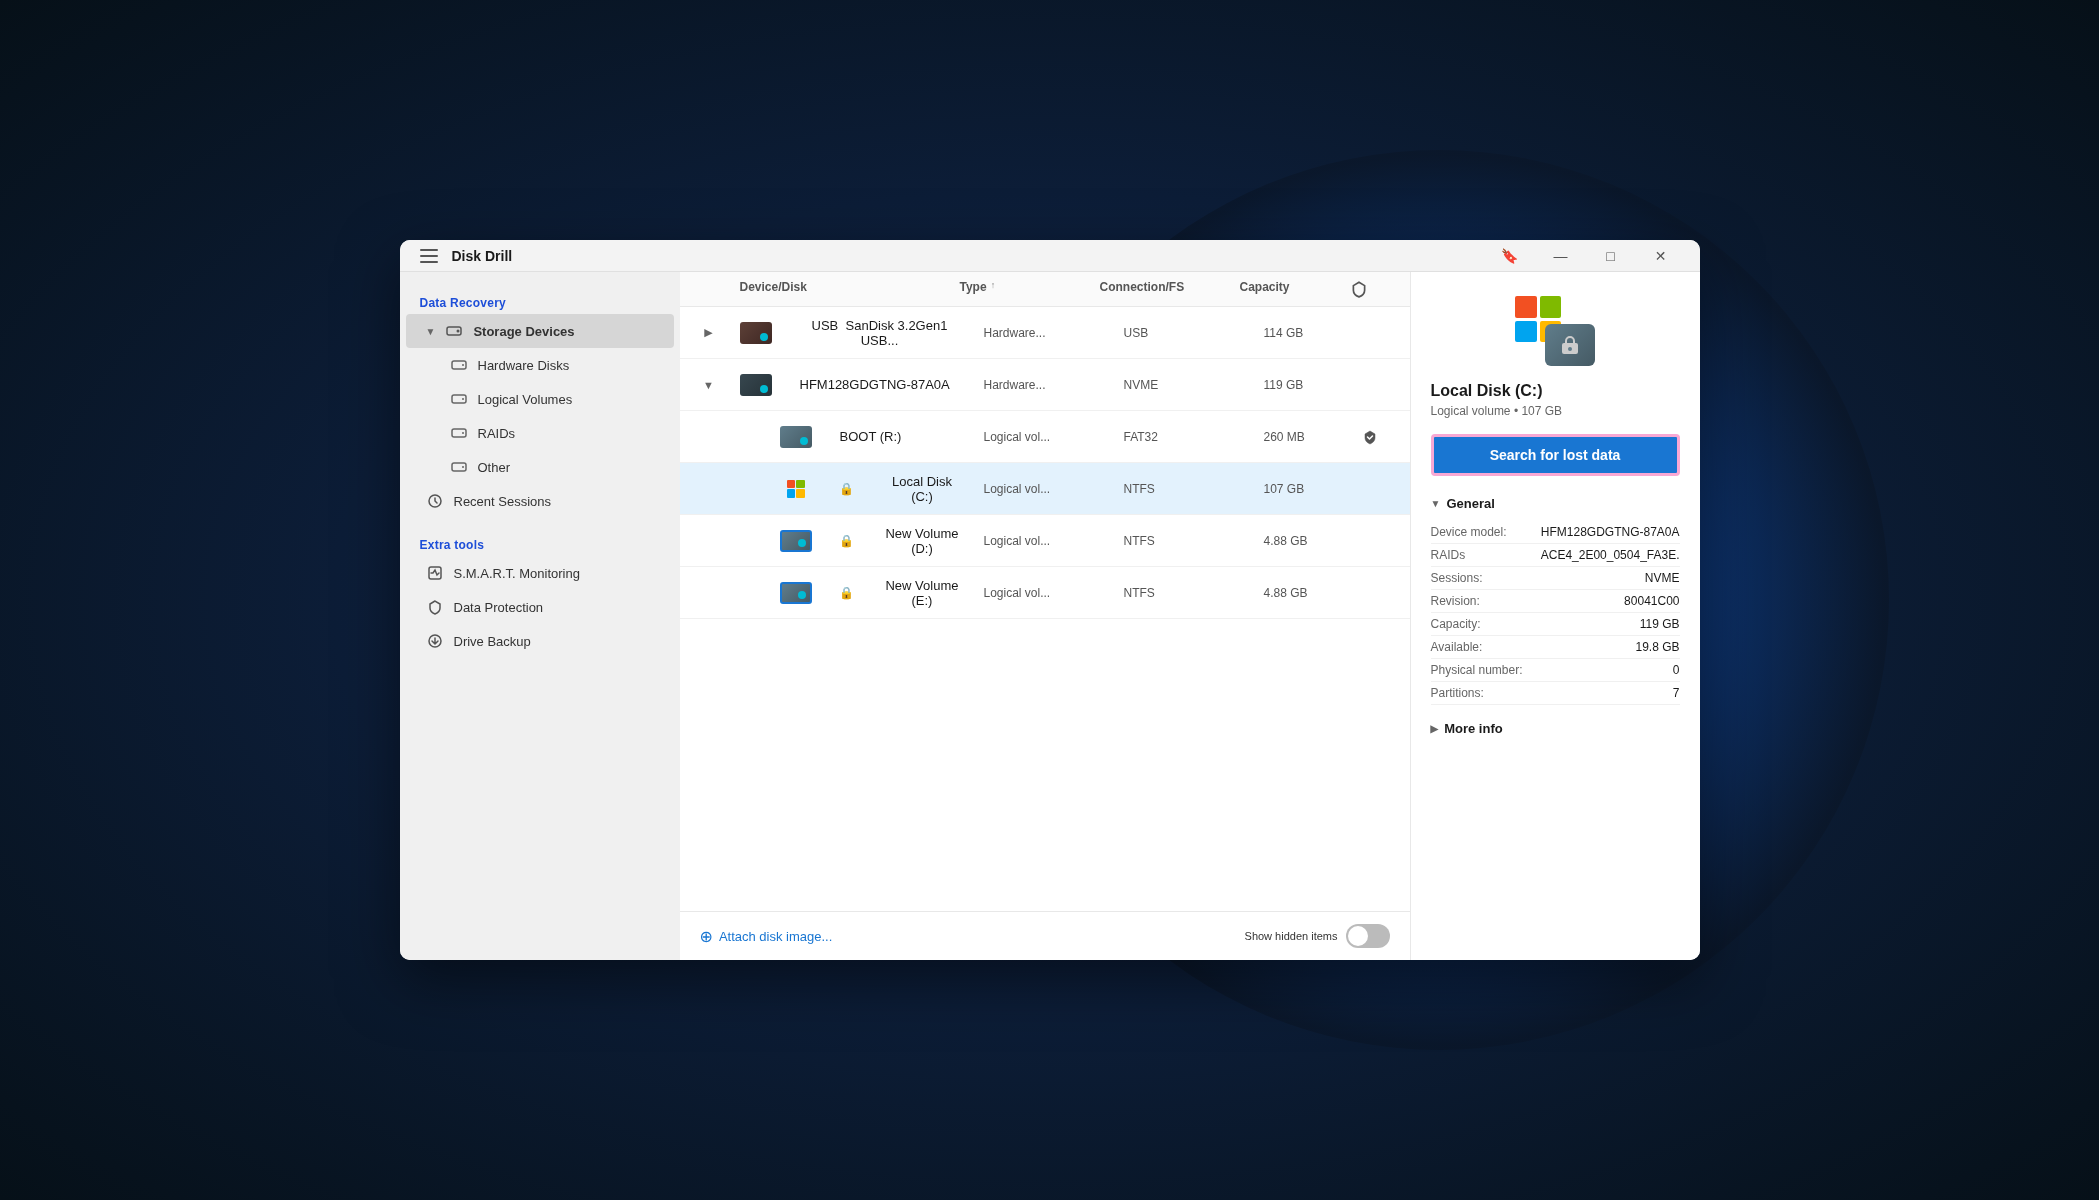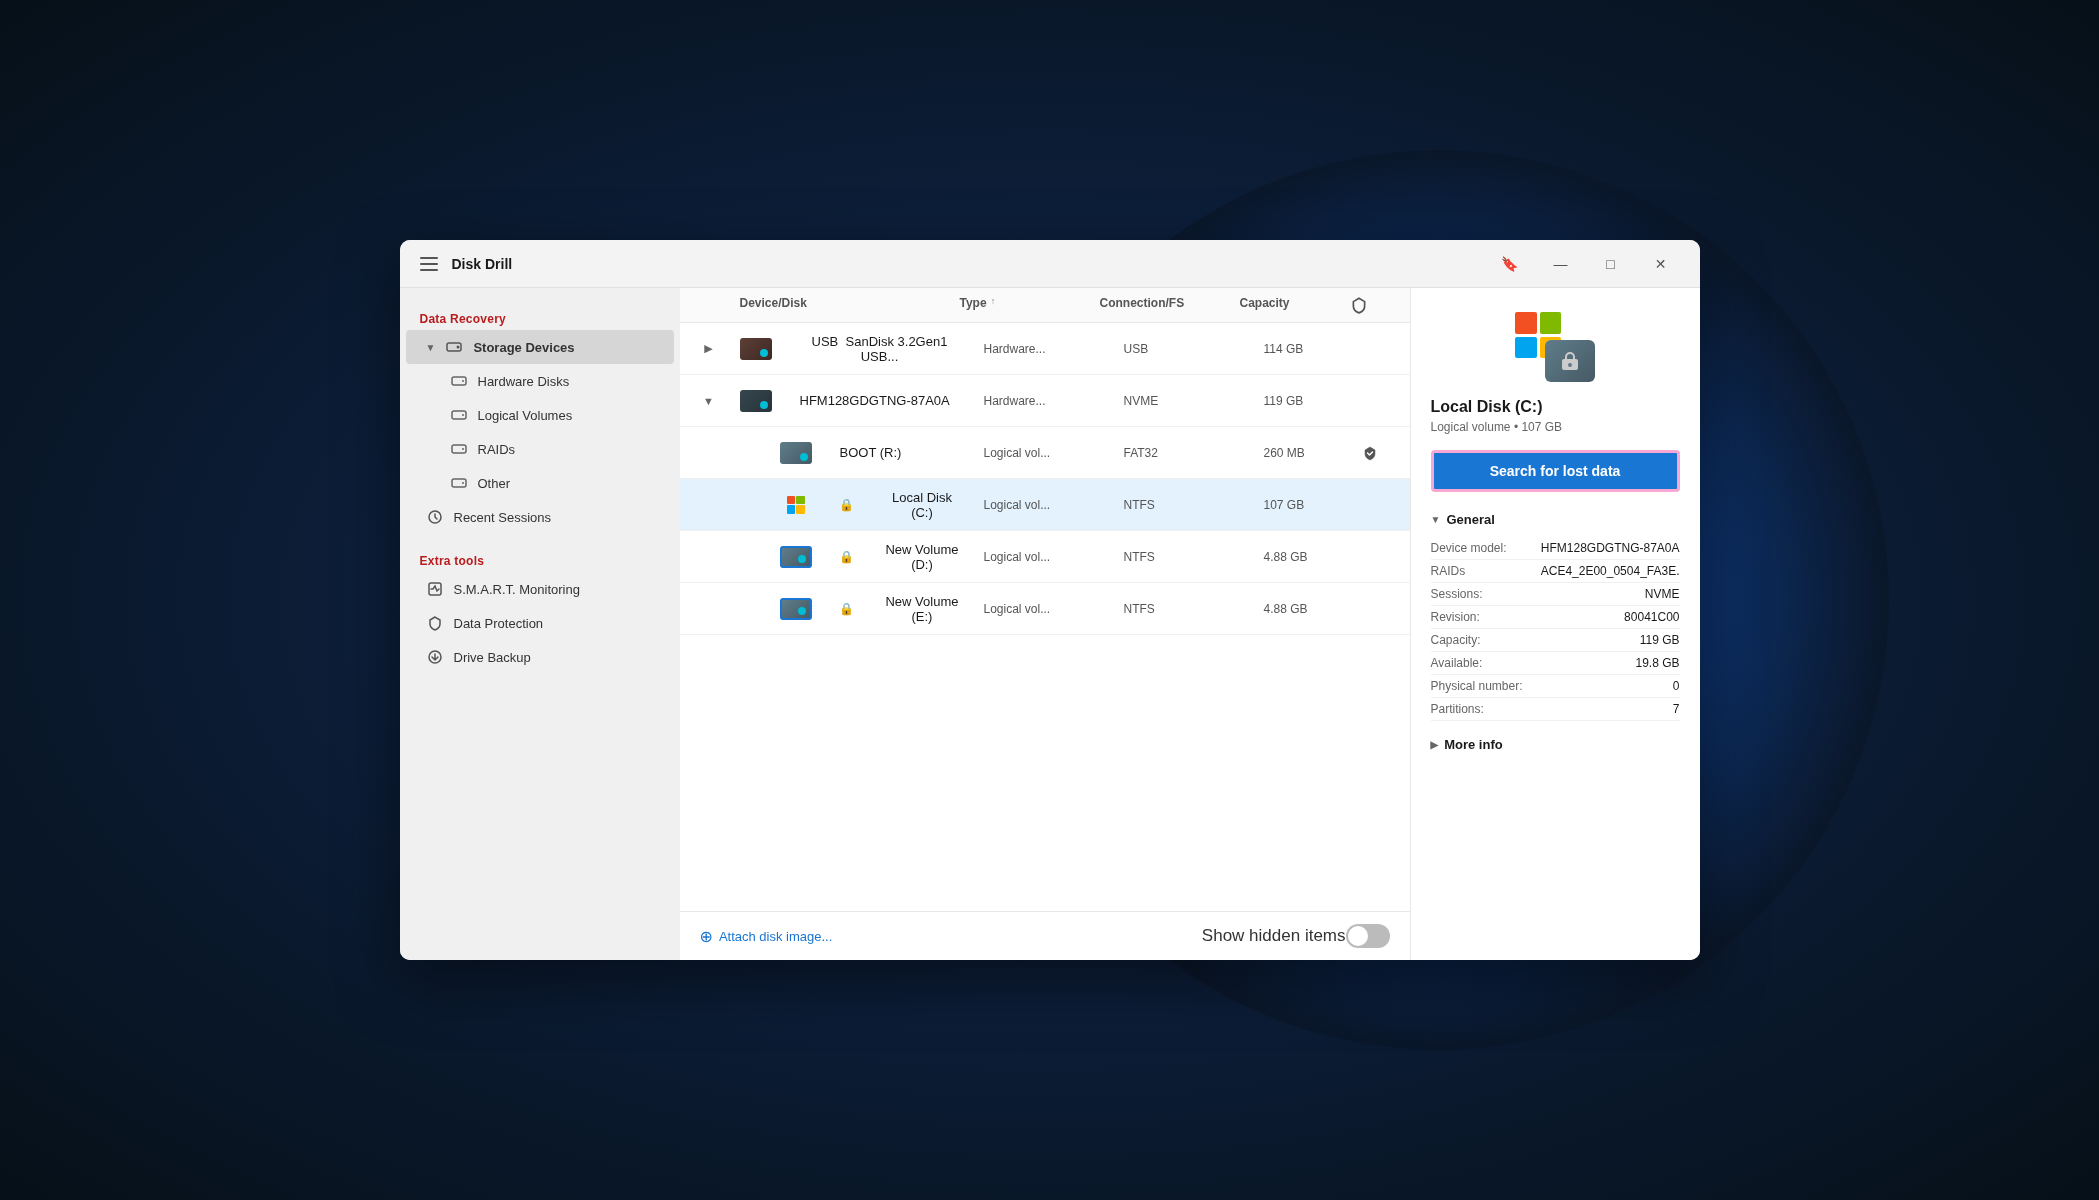--- a/index.html
+++ b/index.html
@@ -37,21 +37,21 @@
       display: flex;
       flex-direction: column;
       overflow: hidden;
     }
 
     
     .title-bar {
       display: flex;
       align-items: center;
       padding: 0 16px;
-      height: 48px;
+      height: 32px;
       background: #f3f3f3;
       border-bottom: 1px solid #e0e0e0;
       flex-shrink: 0;
     }
     .title-bar-left {
       display: flex;
       align-items: center;
       gap: 10px;
       flex: 1;
     }
@@ -104,21 +104,21 @@
     .sidebar {
       width: 280px;
       background: #f0f0f0;
       flex-shrink: 0;
       padding: 16px 0;
       overflow-y: auto;
     }
     .sidebar-section-label {
       font-size: 12px;
       font-weight: 700;
-      color: #b91c1c;
+      color: #1d4ed8;
       padding: 8px 20px 4px;
       letter-spacing: 0.02em;
     }
     .sidebar-item {
       display: flex;
       align-items: center;
       gap: 10px;
       padding: 8px 20px;
       cursor: pointer;
       font-size: 13px;
@@ -257,22 +257,22 @@
       gap: 6px;
       font-size: 13px;
       color: #1976d2;
       cursor: pointer;
       background: none;
       border: none;
     }
     .show-hidden {
       display: flex;
       align-items: center;
-      gap: 0;
-      font-size: 17px;
+      gap: 8px;
+      font-size: 11px;
       color: #333;
     }
     .toggle-switch {
       width: 44px;
       height: 24px;
       background: #bbb;
       border-radius: 12px;
       position: relative;
       cursor: pointer;
     }

